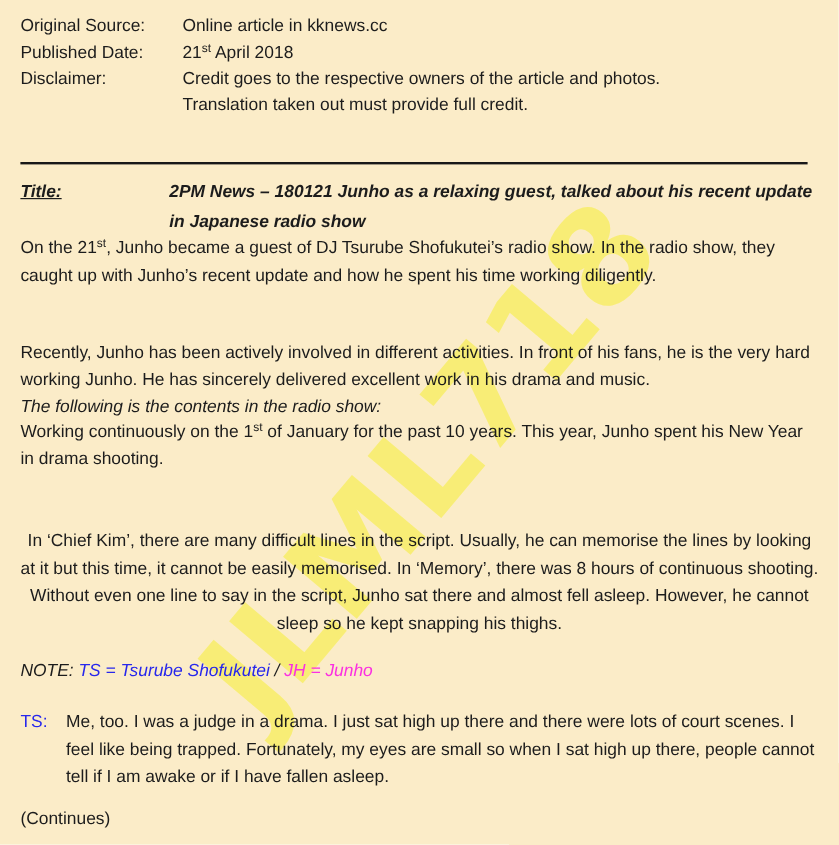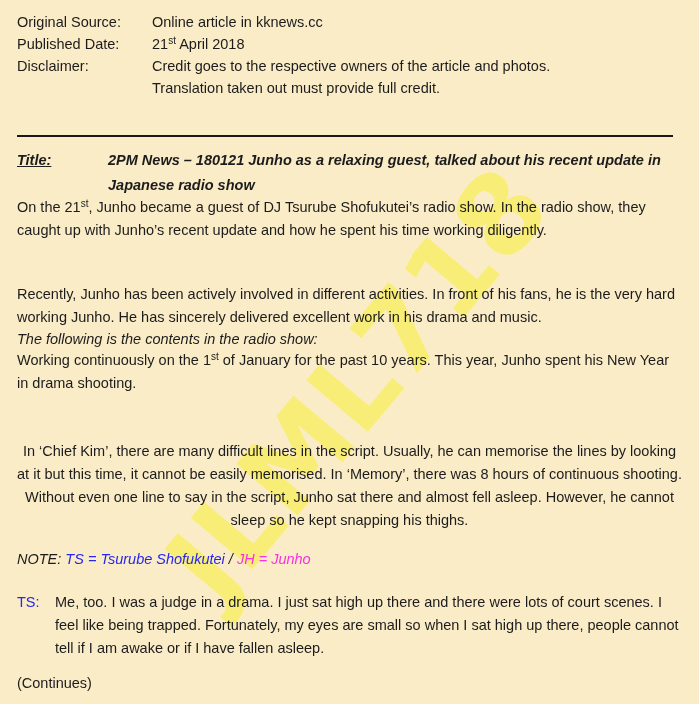--- a/index.html
+++ b/index.html
@@ -36,21 +36,21 @@
     user-select: none;
   }
   .abs { position: absolute; }
   .header-block { left: 17px; top: 11px; width: 665px; }
   .meta-row { display: flex; line-height: 22px; }
   .meta-label { width: 135px; flex: 0 0 135px; }
   .meta-value { flex: 1; }
   .translated-line { left: 17px; top: 103px; width: 665px; line-height: 22px; }
   .rule { left: 17px; top: 135px; width: 656px; border-top: 2px solid #181818; height: 0; }
   .title-block { left: 17px; top: 148px; width: 668px; display: flex;
-                 font-weight: 700; font-style: italic; line-height: 25px; }
+                 font-weight: 700; font-style: italic; line-height: 25px; gap: 33px; }
   .title-label { width: 91px; flex: 0 0 91px; text-decoration: underline; }
   .title-text { flex: 1; max-width: 578px; }
   .para { left: 17px; width: 665px; }
   .p1 { top: 196px; }
   .p2 { top: 266px; margin-top: 17px; }
   .p3 { top: 328px; font-style: italic; }
   .p4 { top: 349px; }
   .p5 { top: 440px; text-align: center; }
   .note-line { left: 17px; top: 548px; width: 665px; font-weight: 400; font-style: italic; }
   .note-ts { color: var(--blue); }

